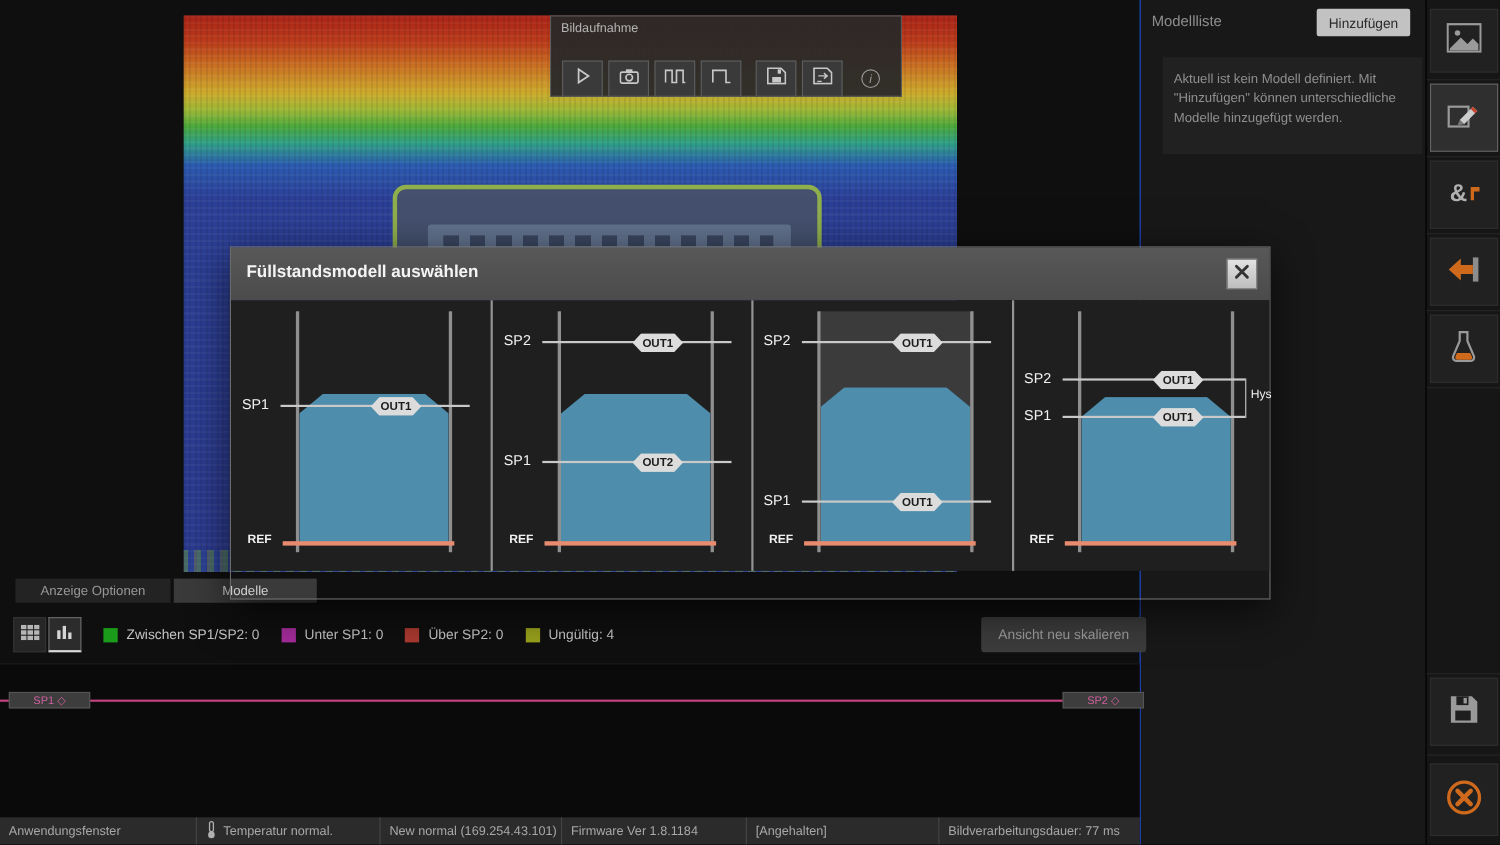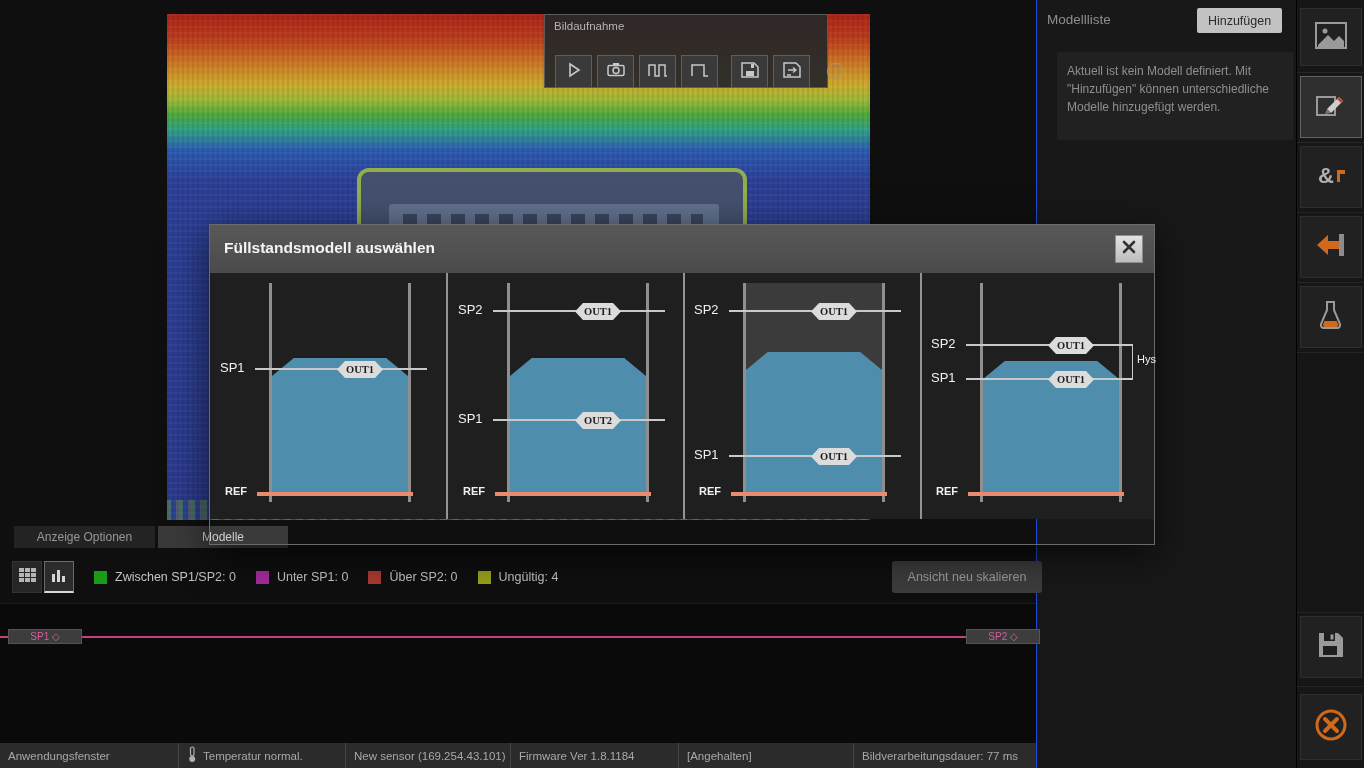--- a/index.html
+++ b/index.html
@@ -13,21 +13,21 @@
     background:repeating-linear-gradient(90deg,rgba(0,0,0,.07) 0 2px,transparent 2px 5px),
                repeating-linear-gradient(0deg,rgba(255,255,255,.04) 0 2px,transparent 2px 6px);}
   .thermal-object{position:absolute;left:190px;top:154px;width:390px;height:92px;border:4px solid #8fae4c;border-radius:12px;background:#44506e;}
   .thermal-object-bar{position:absolute;left:28px;top:32px;width:330px;height:30px;background:#61718d;border-radius:3px;}
   .thermal-object-marks{position:absolute;left:14px;top:10px;width:300px;height:10px;
     background:repeating-linear-gradient(90deg,#3a4660 0 14px,transparent 14px 24px);}
   .thermal-bottom{position:absolute;left:0;bottom:0;width:100%;height:20px;opacity:.8;
     background:repeating-linear-gradient(90deg,rgba(110,170,60,.55) 0 4px,rgba(46,84,160,.35) 4px 9px,rgba(160,170,50,.4) 9px 12px);}
 
   
-  .capture{position:absolute;left:500px;top:14px;width:284px;height:74px;background:rgba(40,40,40,.94);border:1px solid #5a5a5a;z-index:6;margin-left:44px;}
+  .capture{position:absolute;left:500px;top:14px;width:320px;height:74px;background:rgba(40,40,40,.94);border:1px solid #5a5a5a;z-index:6;}
   .capture-title{position:absolute;left:9px;top:5px;font-size:11.5px;color:#b4b4b4;}
   .cap-btn{position:absolute;top:40px;width:37px;height:33px;background:#3a3a3a;border:1px solid #5e5e5e;display:flex;align-items:center;justify-content:center;cursor:pointer;}
   .info-badge{position:absolute;left:282px;top:48px;width:17px;height:17px;border:1.5px solid #9a9a9a;border-radius:50%;color:#9a9a9a;font-size:11px;font-style:italic;display:flex;align-items:center;justify-content:center;}
 
   
   .right-panel{position:absolute;left:1036px;top:0;width:260px;height:768px;background:#181818;border-left:1px solid #1d4ed8;}
   .right-title{position:absolute;left:10px;top:12px;font-size:13.5px;color:#8e8e8e;}
   .add-btn{position:absolute;left:160px;top:8px;width:85px;height:25px;background:#c2c2c2;color:#2b2b2b;font-size:12.5px;display:flex;align-items:center;justify-content:center;border-radius:2px;cursor:pointer;text-align:center;}
   .empty-box{position:absolute;left:20px;top:52px;width:236px;height:88px;background:#212121;color:#8f8f8f;font-size:12px;line-height:1.5;padding:10px;}
 
@@ -71,21 +71,21 @@
   .caption-cell{position:absolute;top:0;height:27px;line-height:27px;text-align:center;color:#f2f2f2;font-size:12.5px;}
 
   
   .model-option{position:absolute;top:0;width:235px;height:246px;cursor:pointer;}
   .wall{position:absolute;width:3px;background:#8f8f8f;}
   .interior{position:absolute;background:#3b3b3b;}
   .water{position:absolute;width:136px;background:#4e8dac;
     clip-path:polygon(0 18px,16% 0,84% 0,100% 18px,100% 100%,0 100%);}
   .spline{position:absolute;height:2px;background:#c9c9c9;}
   .badge{position:absolute;width:46px;height:17px;background:#dcdcdc;color:#1d1d1d;font-size:10.5px;font-weight:bold;display:flex;align-items:center;justify-content:center;
-    clip-path:polygon(8px 0,calc(100% - 8px) 0,100% 50%,calc(100% - 8px) 100%,8px 100%,0 50%);font-family:Liberation Serif, serif;}
+    clip-path:polygon(8px 0,calc(100% - 8px) 0,100% 50%,calc(100% - 8px) 100%,8px 100%,0 50%);}
   .refline{position:absolute;height:4px;background:#e88b6e;}
   .tlabel{position:absolute;color:#f0f0f0;font-size:13px;}
   .rlabel{position:absolute;color:#f0f0f0;font-size:11px;font-weight:bold;}
   .hys-v{position:absolute;width:1px;background:#c9c9c9;}
   .hys-label{position:absolute;color:#f0f0f0;font-size:11px;}
 </style>
 </head>
 <body>
 
 <div class="stage">
@@ -259,21 +259,21 @@
       <span>Anwendungsfenster</span>
     </div>
     <div class="seg" style="width:167px;">
       <span><svg width="10" height="17">
             <rect x="3.5" y="1" width="3.5" height="9" rx="1.75" fill="none" stroke="#b0b0b0" stroke-width="1.2"></rect>
             <circle cx="5.2" cy="13" r="3" fill="#b0b0b0"></circle>
           </svg></span>
       <span>Temperatur normal.</span>
     </div>
     <div class="seg" style="width:165px;">
-      <span>New sensor (169.254.43.101)</span>
+      <span>New normal (169.254.43.101)</span>
     </div>
     <div class="seg" style="width:168px;">
       <span>Firmware Ver 1.8.1184</span>
     </div>
     <div class="seg" style="width:175px;">
       <span>[Angehalten]</span>
     </div>
     <div class="seg" style="flex:1;">
       <span>Bildverarbeitungsdauer: 77 ms</span>
     </div>

